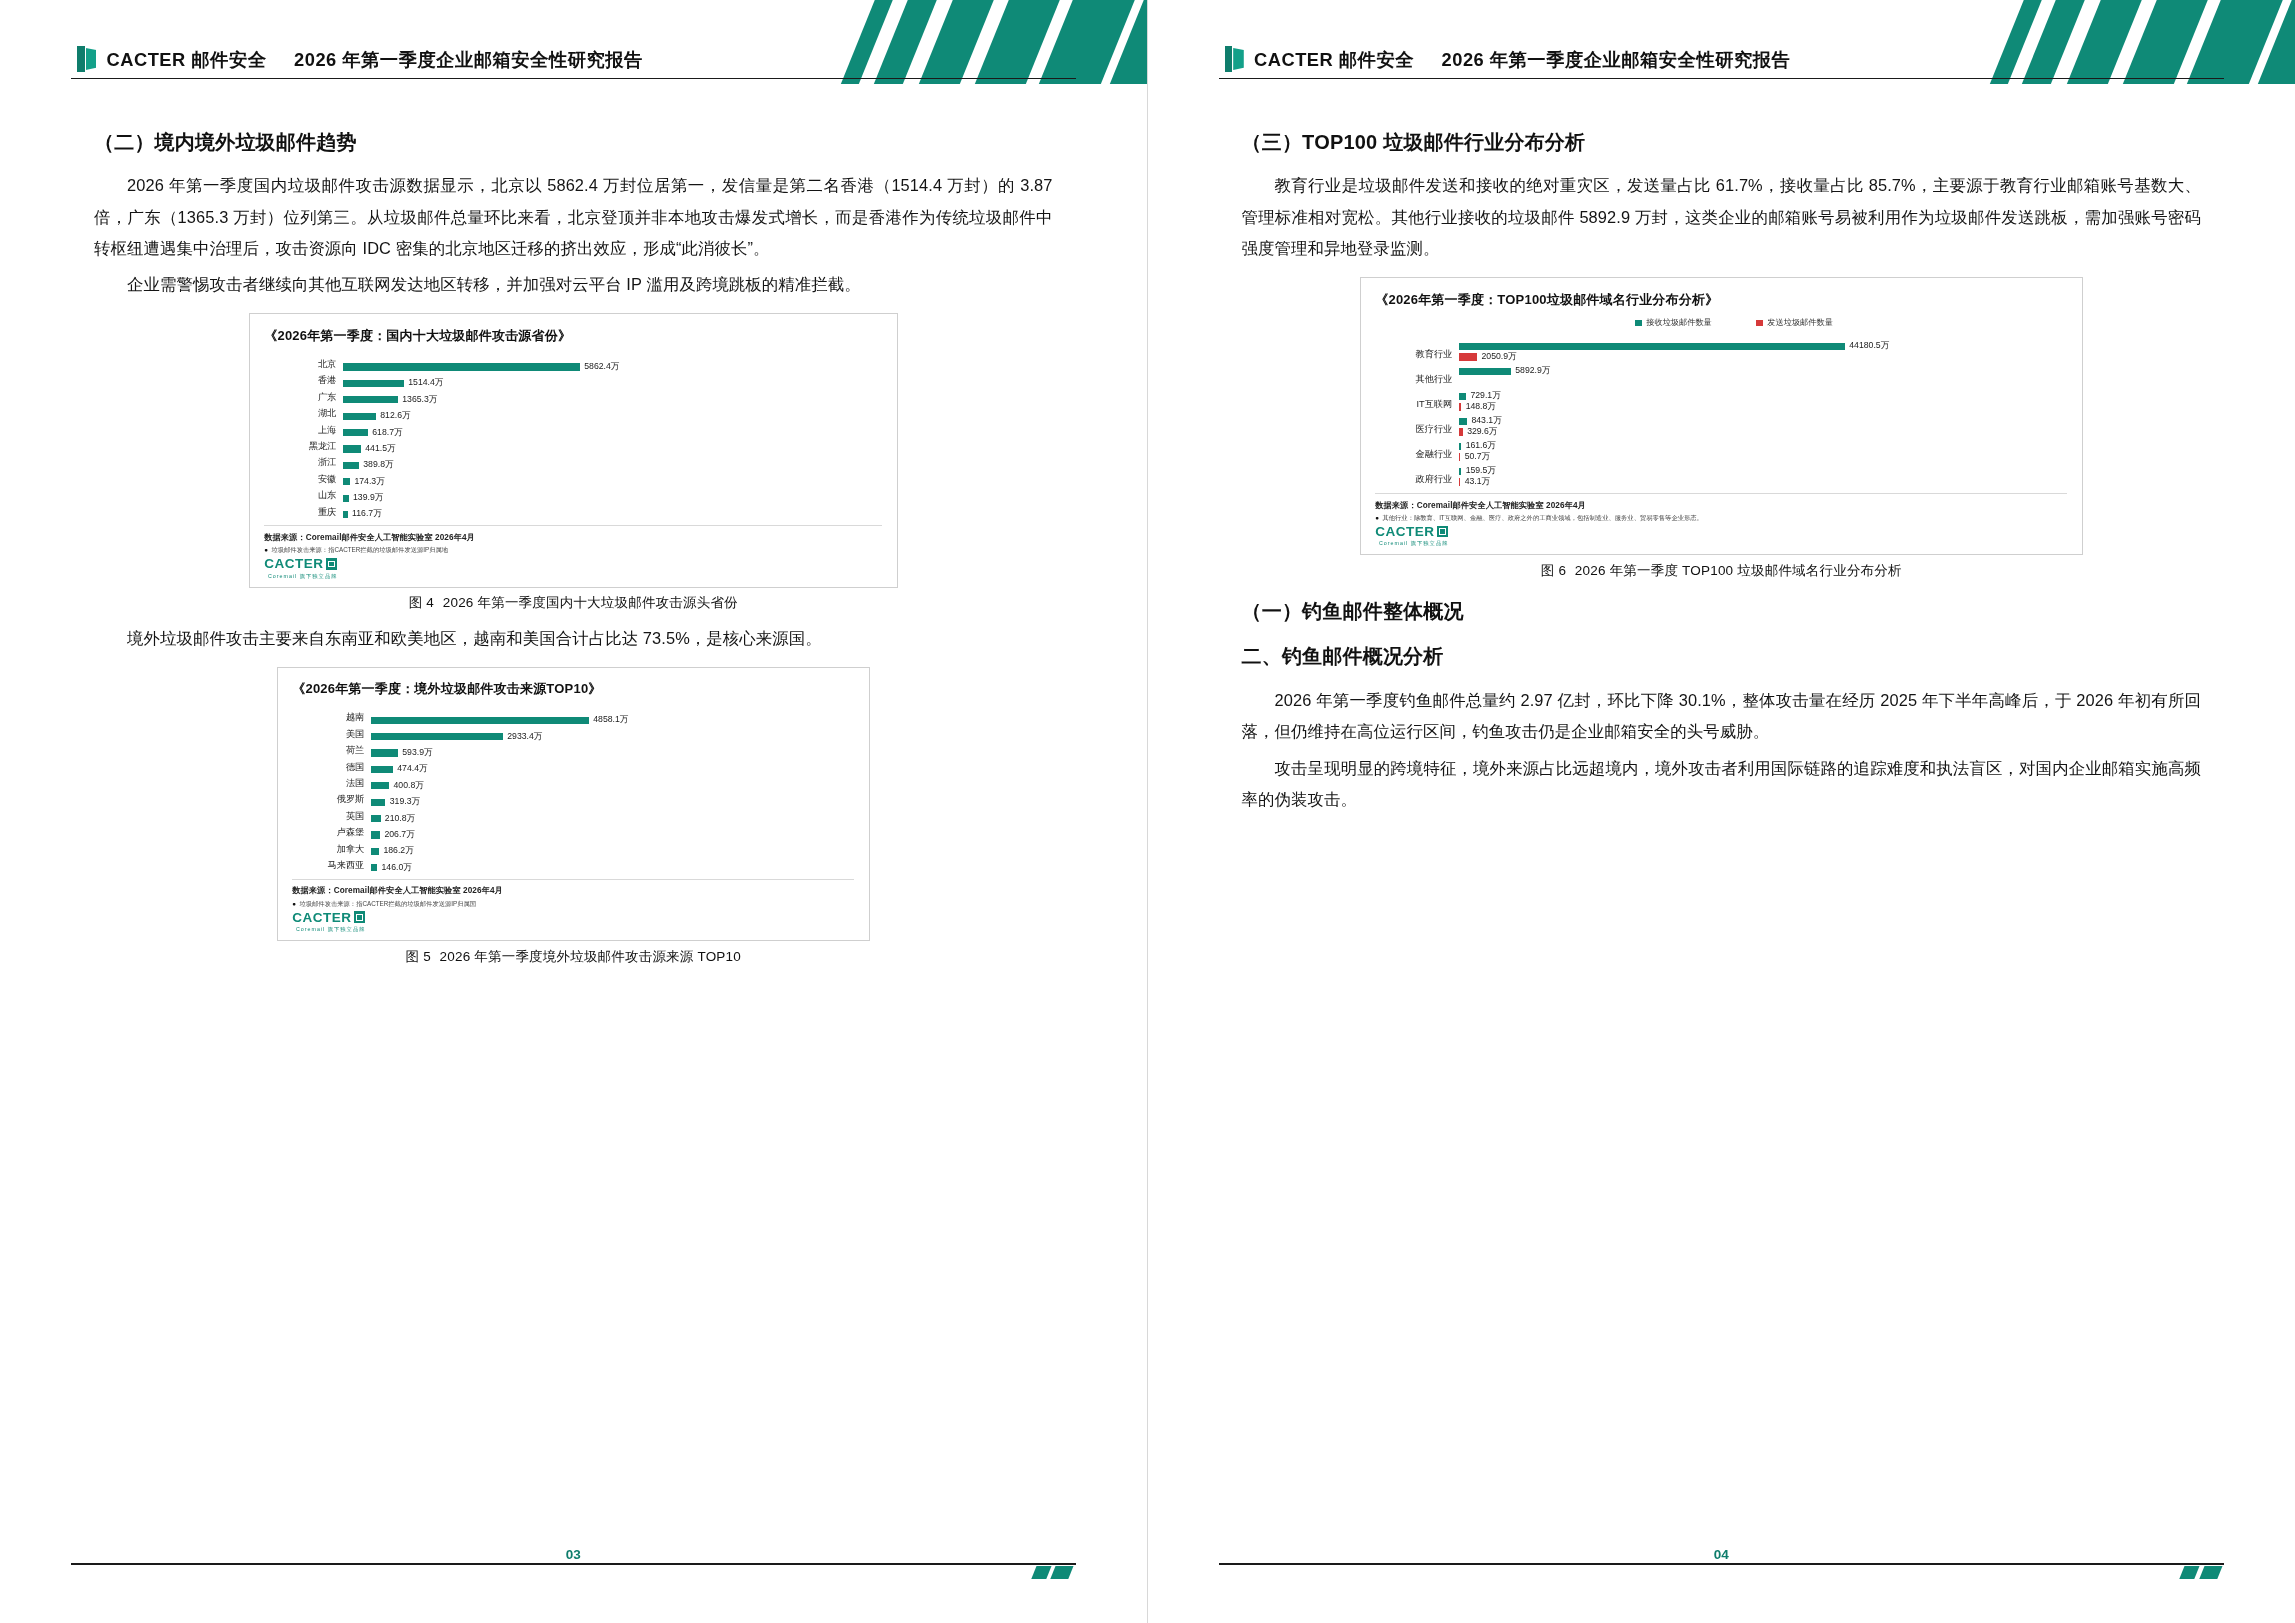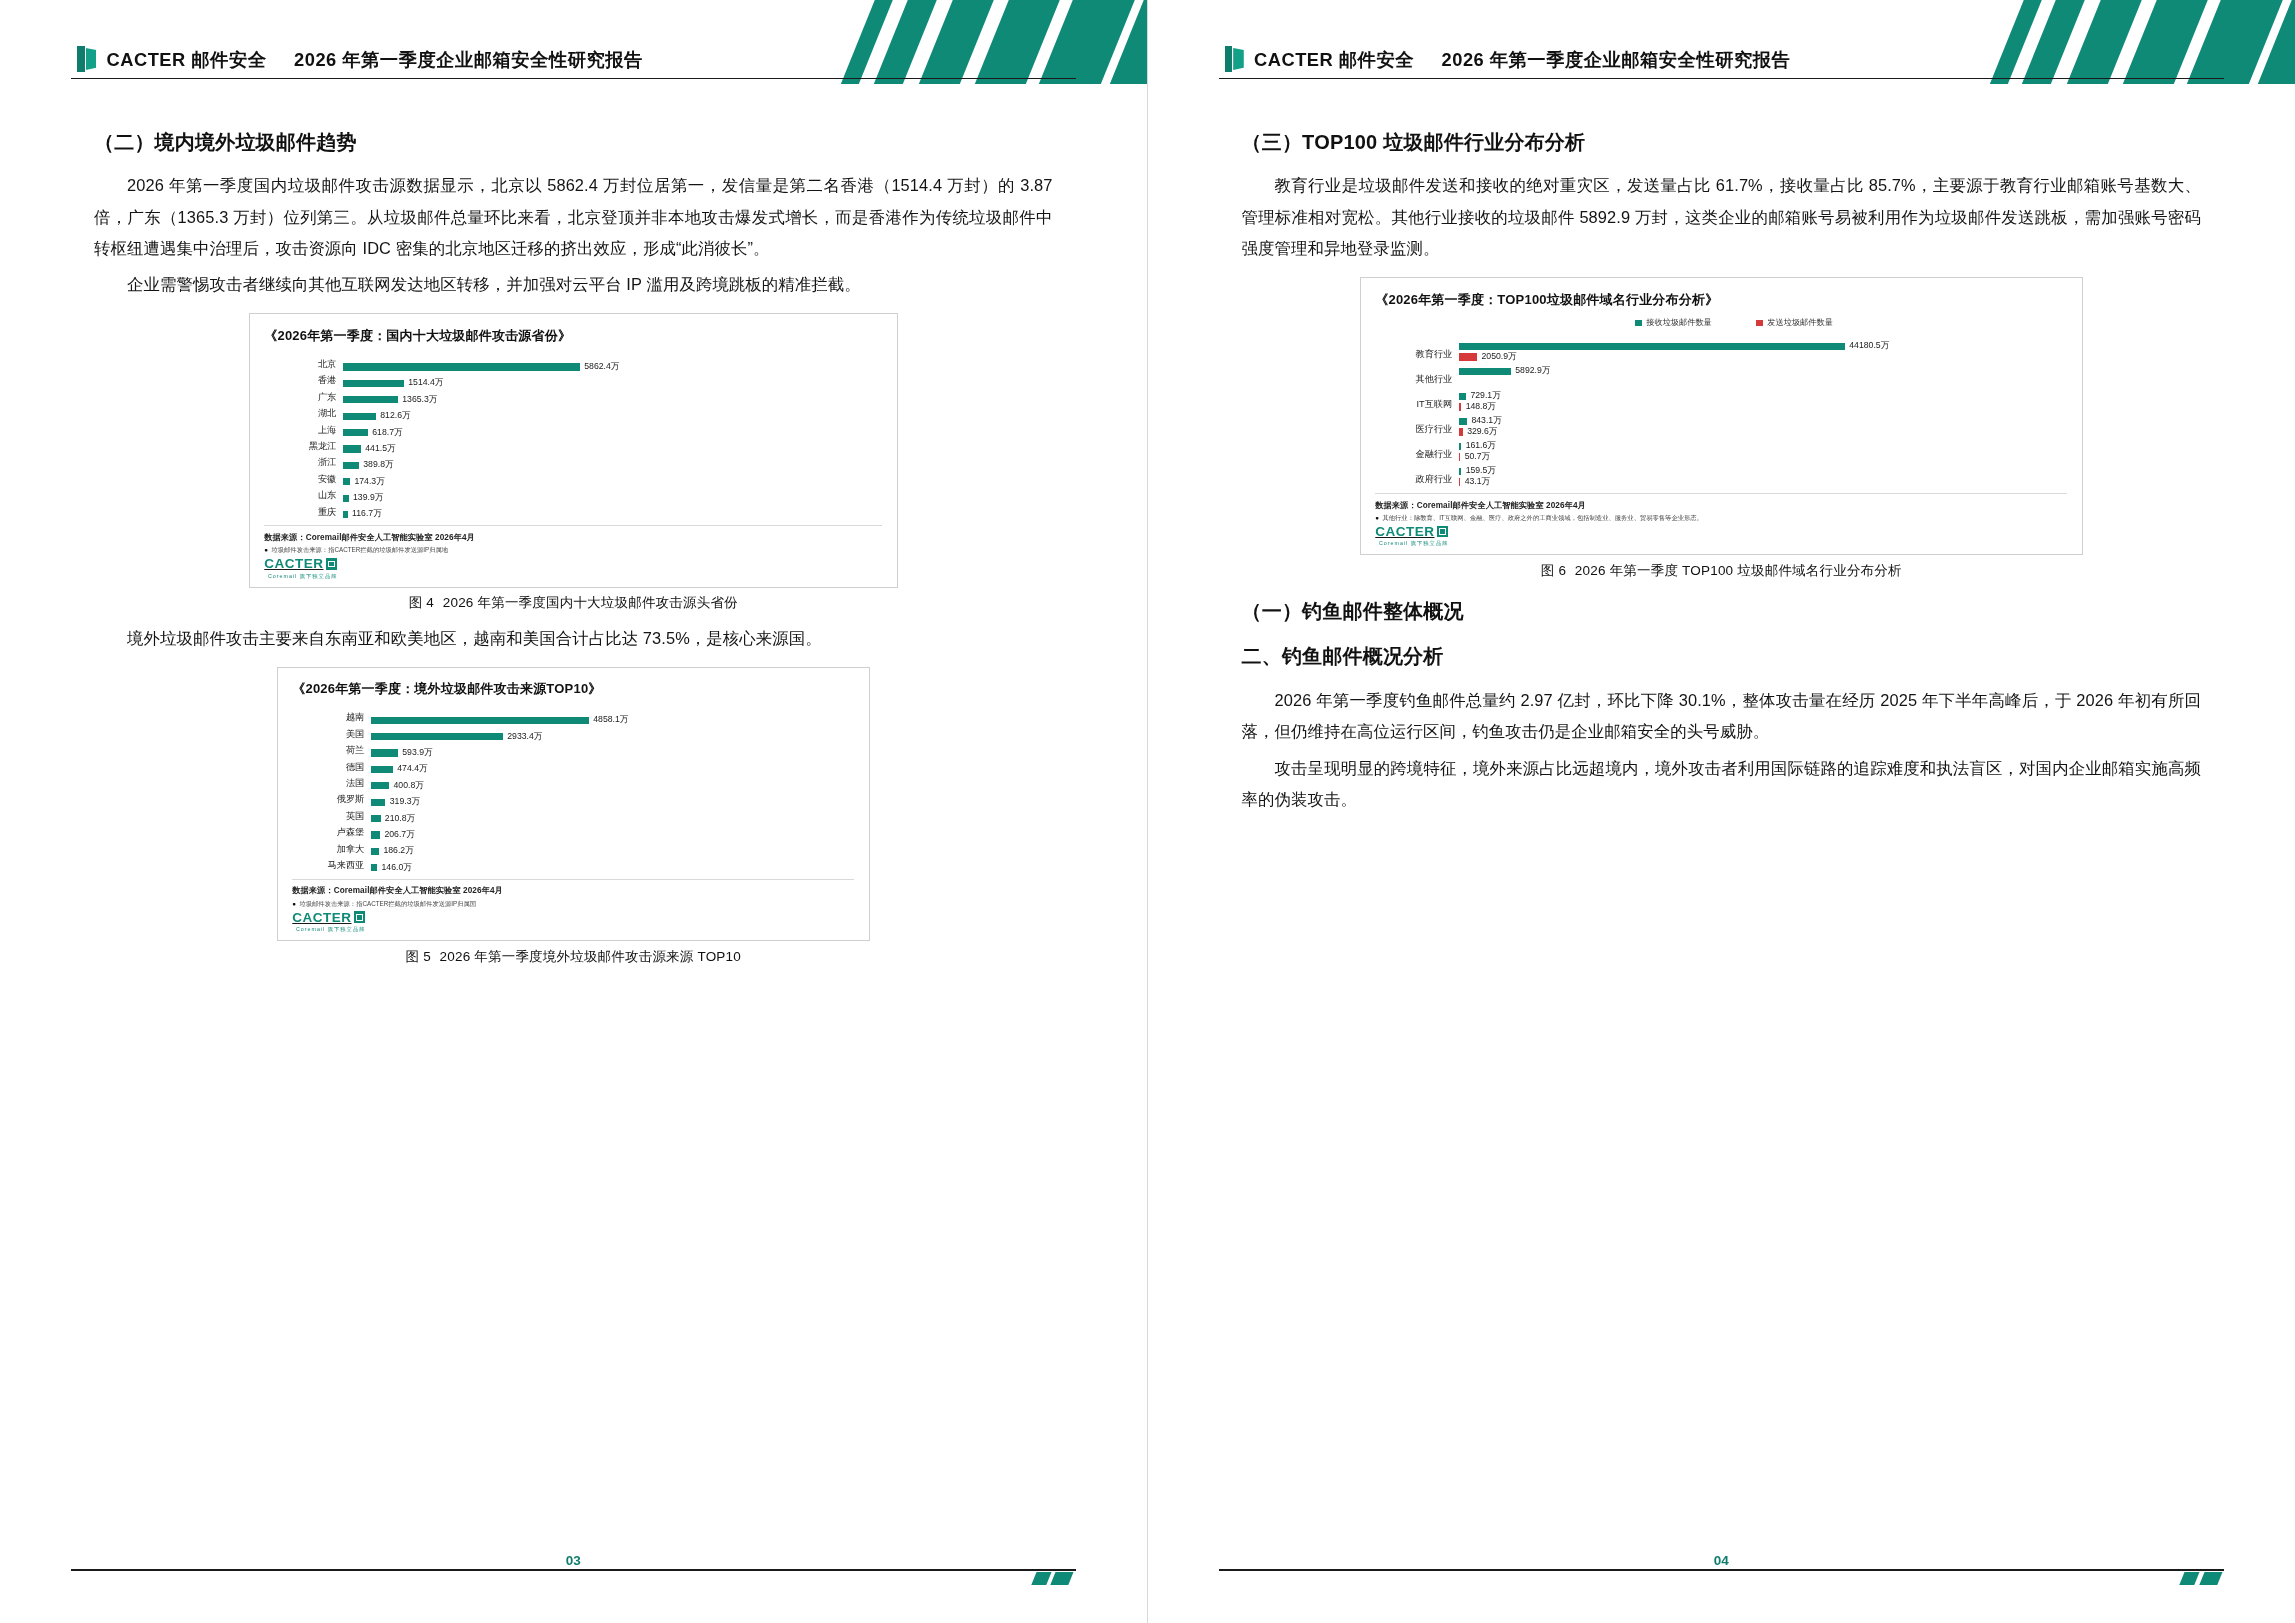--- a/index.html
+++ b/index.html
@@ -234,21 +234,20 @@
   .fig-brand {
     display: flex;
     flex-direction: column;
     align-items: flex-end;
     padding-top: 1px;
   }
   .brand-row {
     display: flex;
     align-items: center;
     gap: 2.4px;
-    text-decoration: underline;
   }
   .brand-name {
     font-size: 13.5px;
     font-weight: bold;
     color: #0f8a77;
     letter-spacing: 0.5px;
   }
   .brand-box {
     width: 11.6px; height: 11.6px;
     background: #0f8a77;
@@ -276,21 +275,21 @@
     margin: 6.7px 0 10.6px 0;
     letter-spacing: 0.2px;
   }
   .fig-caption .gap { display: inline-block; width: 8.7px; }
 
   
   .page-footer {
     position: absolute;
     left: 71px;
     right: 71px;
-    bottom: 42px;
+    bottom: 48px;
     height: 29px;
   }
   .footer-rule {
     position: absolute;
     left: 0; right: 0; top: 16.4px;
     height: 1.4px;
     background: #1a1a1a;
   }
   .footer-num {
     position: absolute;

